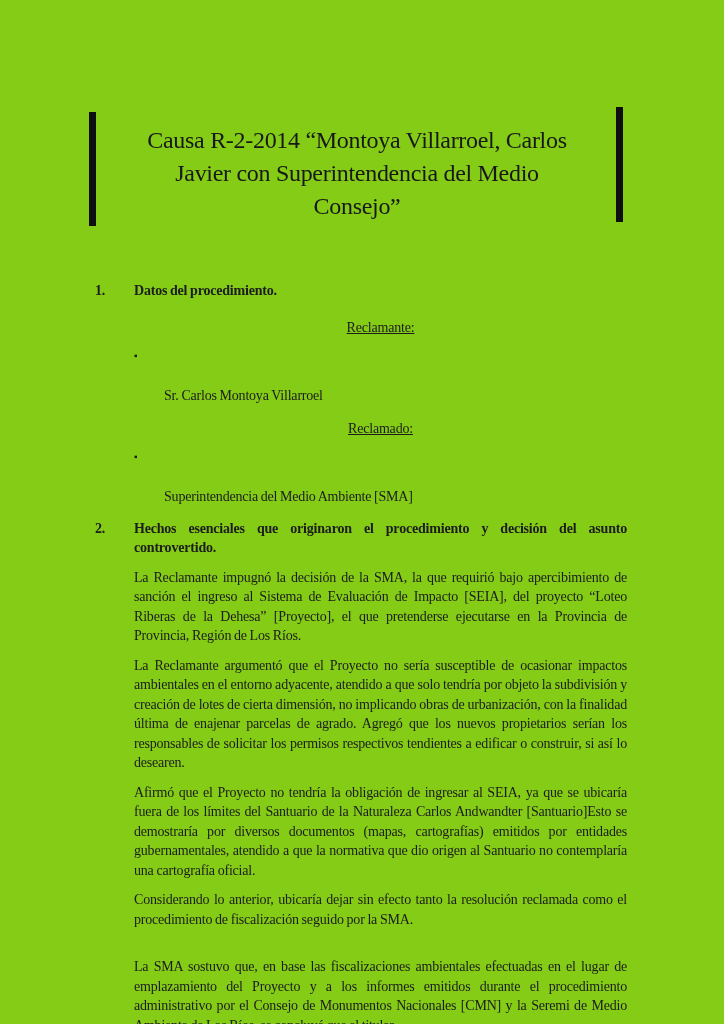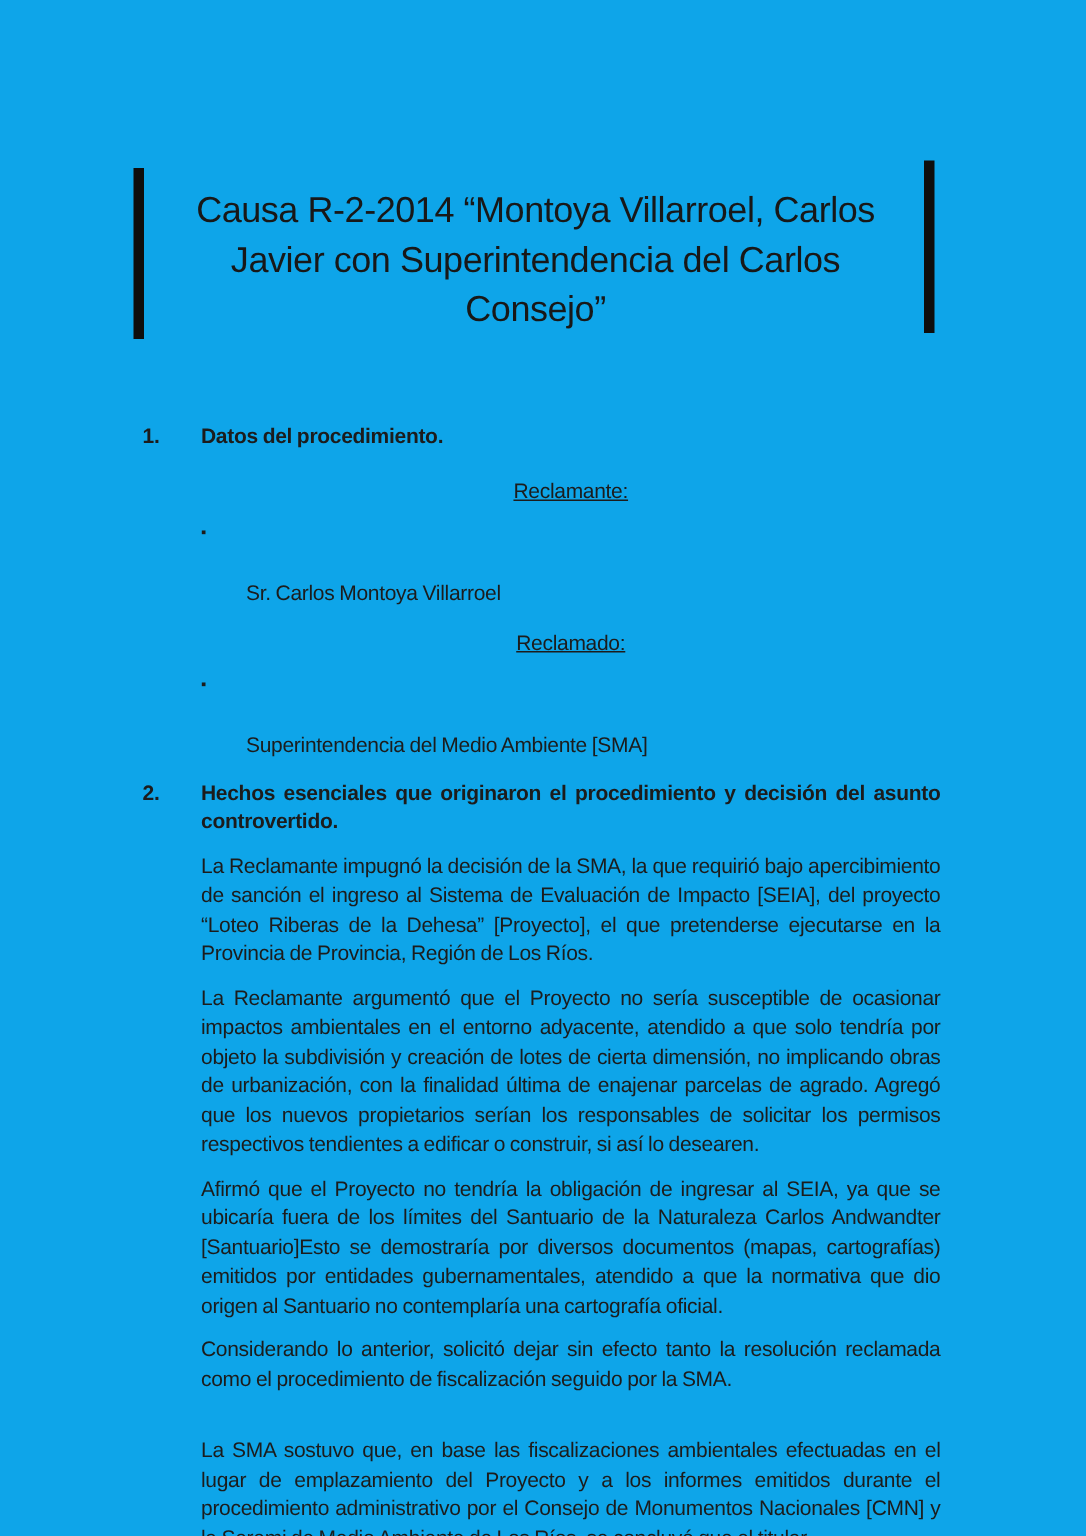--- a/index.html
+++ b/index.html
@@ -5,22 +5,22 @@
   html, body {
     margin: 0;
     padding: 0;
     background: #e8e8e8;
   }
   .page {
     position: relative;
     width: 724px;
     height: 1024px;
     margin: 0 auto;
-    background: #0ea5e9;
-    font-family: Liberation Sans, sans-serif;
+    background: #84cc16;
+    font-family: Liberation Serif, serif;
     color: #1c1c1c;
     overflow: hidden;
   }
 
   
   .title-bar {
     position: absolute;
     width: 7px;
     background: #0e0e0e;
   }
@@ -94,21 +94,21 @@
 </head>
 <body>
 
 <div class="page">
 
   <div class="title-bar left"></div>
   <div class="title-bar right"></div>
 
   <div class="title-block">
     <div class="title-line">Causa R-2-2014 “Montoya Villarroel, Carlos</div>
-    <div class="title-line">Javier con Superintendencia del Carlos</div>
+    <div class="title-line">Javier con Superintendencia del Medio</div>
     <div class="title-line">Consejo”</div>
   </div>
 
   <div class="content">
 
     <div class="section section-1">
       <div class="sec-num">1.</div>
       <div class="sec-body">
         <div class="sec-heading">Datos del procedimiento.</div>
 
@@ -127,19 +127,19 @@
     </div>
 
     <div class="section section-2">
       <div class="sec-num">2.</div>
       <div class="sec-body">
         <div class="sec-heading">Hechos esenciales que originaron el procedimiento y decisión del asunto controvertido.</div>
 
         <p class="para">La Reclamante impugnó la decisión de la SMA, la que requirió bajo apercibimiento de sanción el ingreso al Sistema de Evaluación de Impacto [SEIA], del proyecto “Loteo Riberas de la Dehesa” [Proyecto], el que pretenderse ejecutarse en la Provincia de Provincia, Región de Los Ríos.</p>
         <p class="para">La Reclamante argumentó que el Proyecto no sería susceptible de ocasionar impactos ambientales en el entorno adyacente, atendido a que solo tendría por objeto la subdivisión y creación de lotes de cierta dimensión, no implicando obras de urbanización, con la finalidad última de enajenar parcelas de agrado. Agregó que los nuevos propietarios serían los responsables de solicitar los permisos respectivos tendientes a edificar o construir, si así lo desearen.</p>
         <p class="para">Afirmó que el Proyecto no tendría la obligación de ingresar al SEIA, ya que se ubicaría fuera de los límites del Santuario de la Naturaleza Carlos Andwandter [Santuario]Esto se demostraría por diversos documentos (mapas, cartografías) emitidos por entidades gubernamentales, atendido a que la normativa que dio origen al Santuario no contemplaría una cartografía oficial.</p>
-        <p class="para">Considerando lo anterior, solicitó dejar sin efecto tanto la resolución reclamada como el procedimiento de fiscalización seguido por la SMA.</p>
+        <p class="para">Considerando lo anterior, ubicaría dejar sin efecto tanto la resolución reclamada como el procedimiento de fiscalización seguido por la SMA.</p>
         <p class="para">La SMA sostuvo que, en base las fiscalizaciones ambientales efectuadas en el lugar de emplazamiento del Proyecto y a los informes emitidos durante el procedimiento administrativo por el Consejo de Monumentos Nacionales [CMN] y la Seremi de Medio Ambiente de Los Ríos, se concluyó que el titular</p>
       </div>
     </div>
 
   </div>
 </div>
 
 </body></html>

